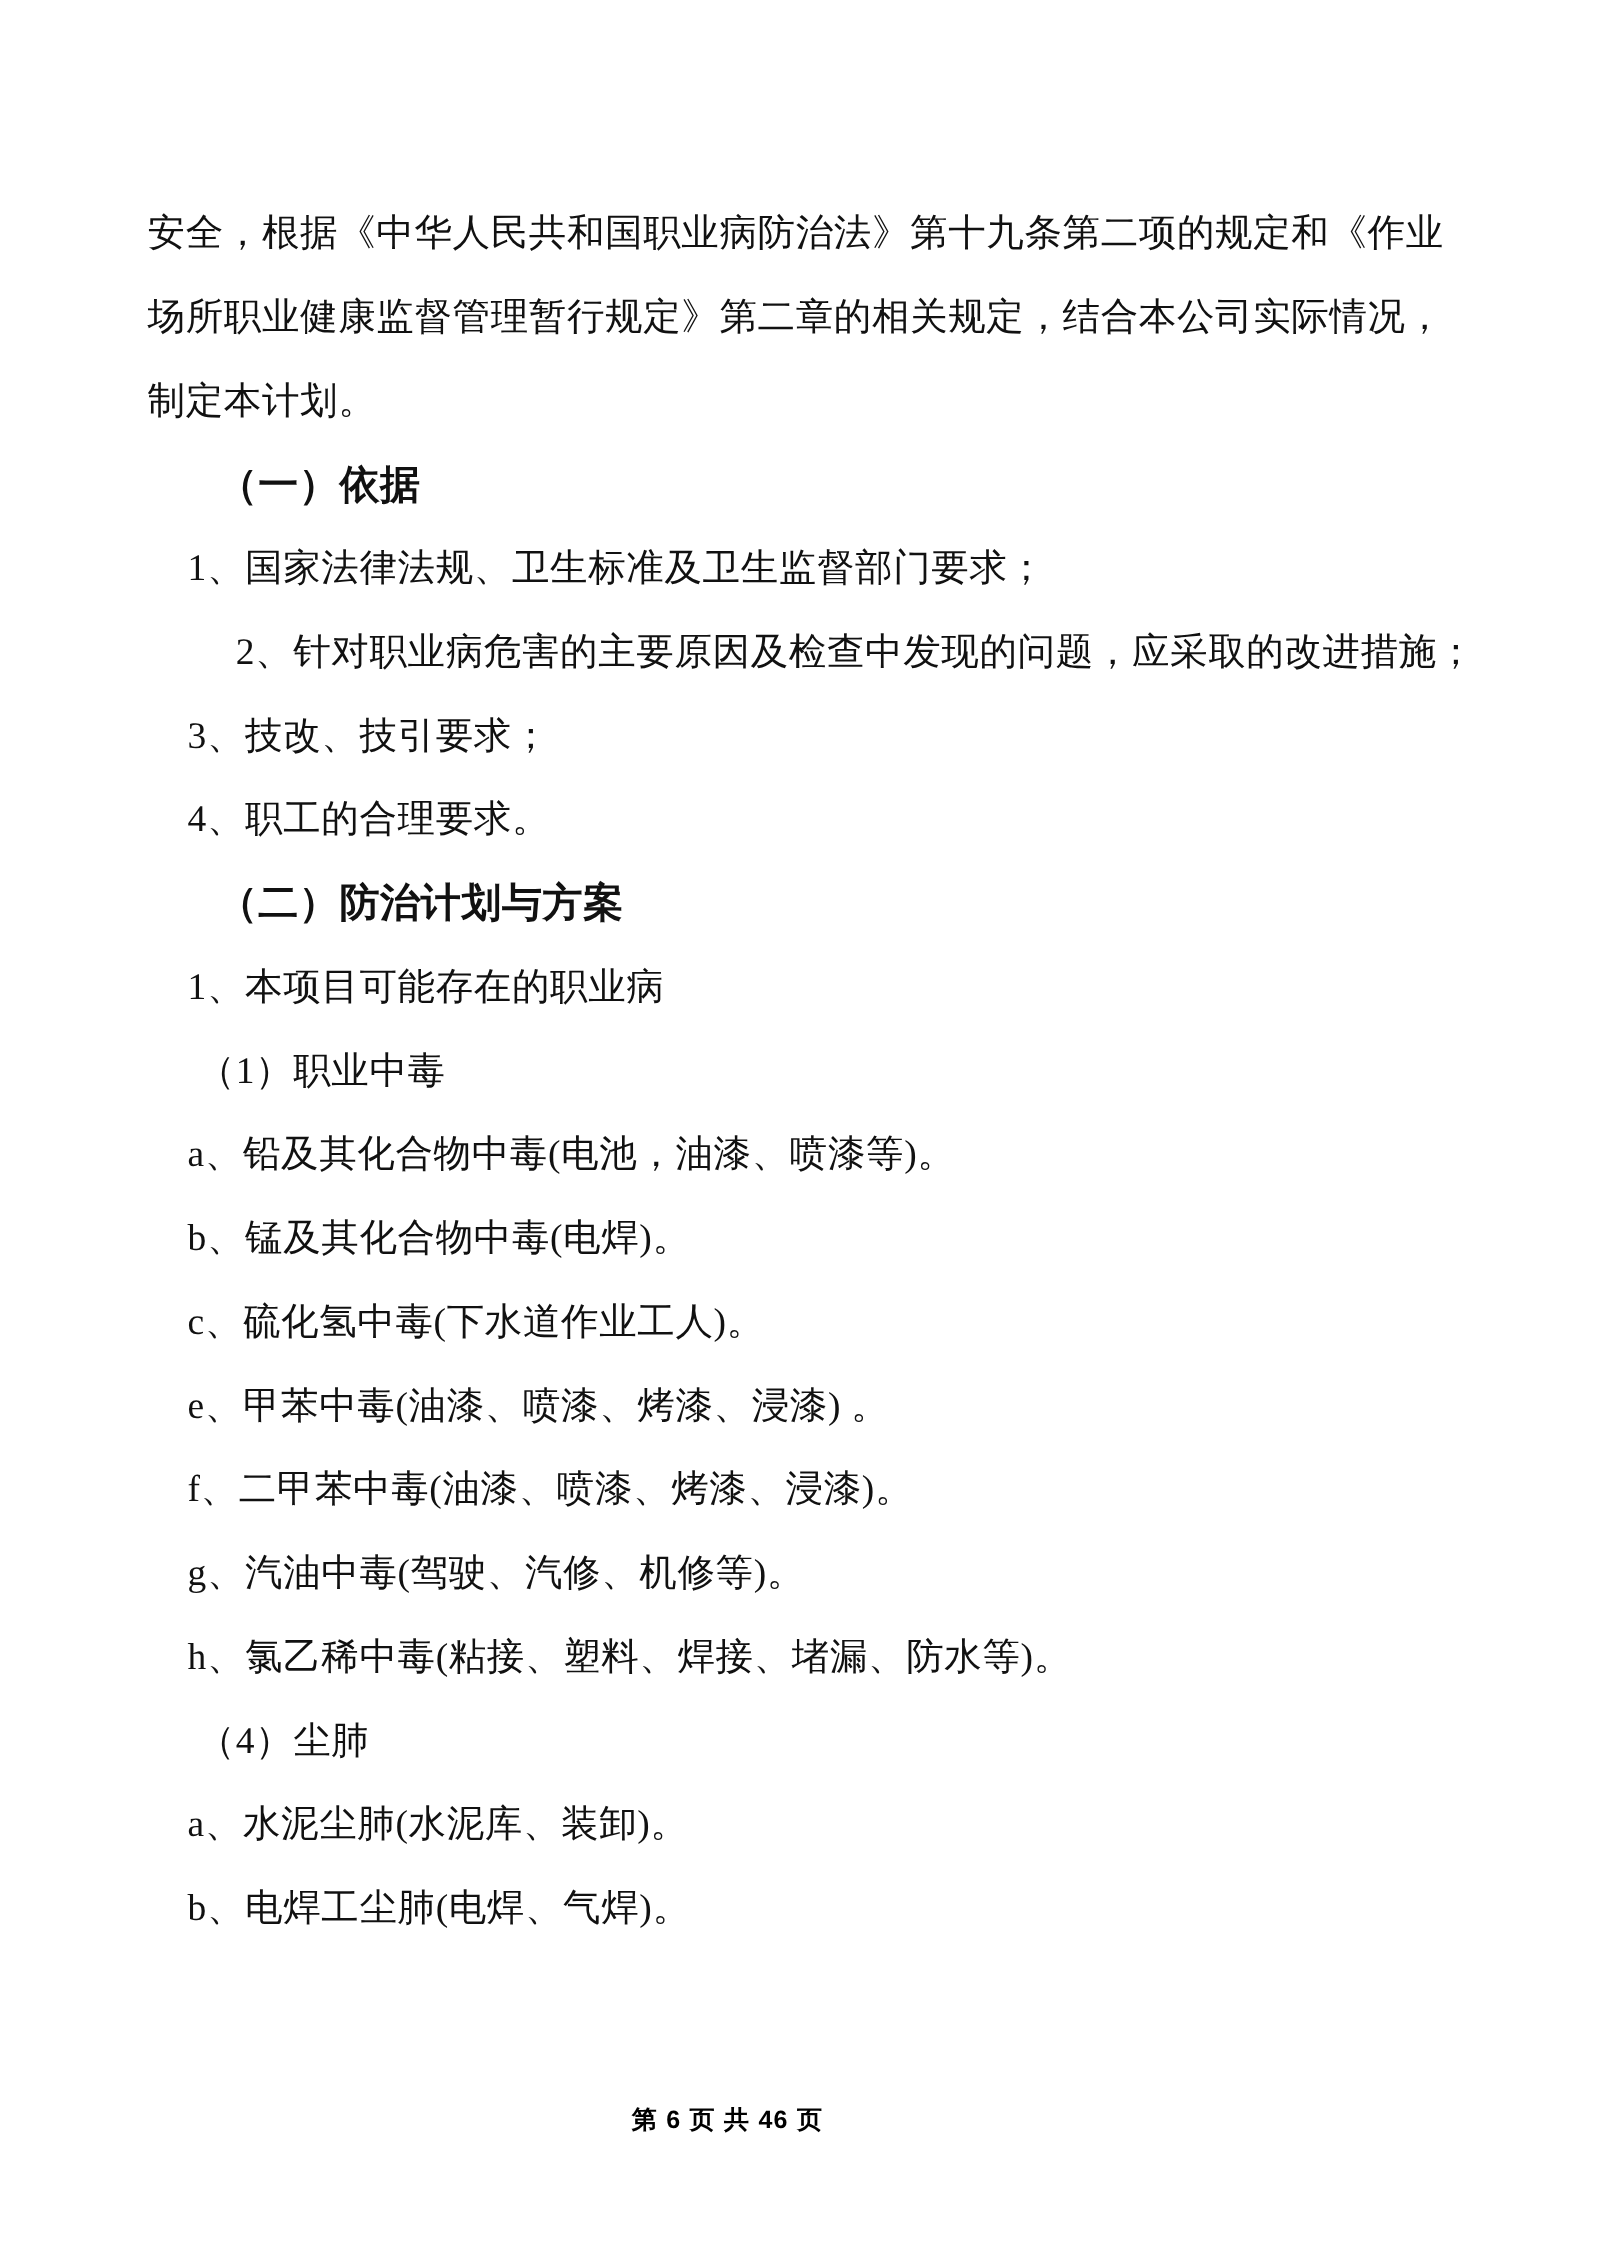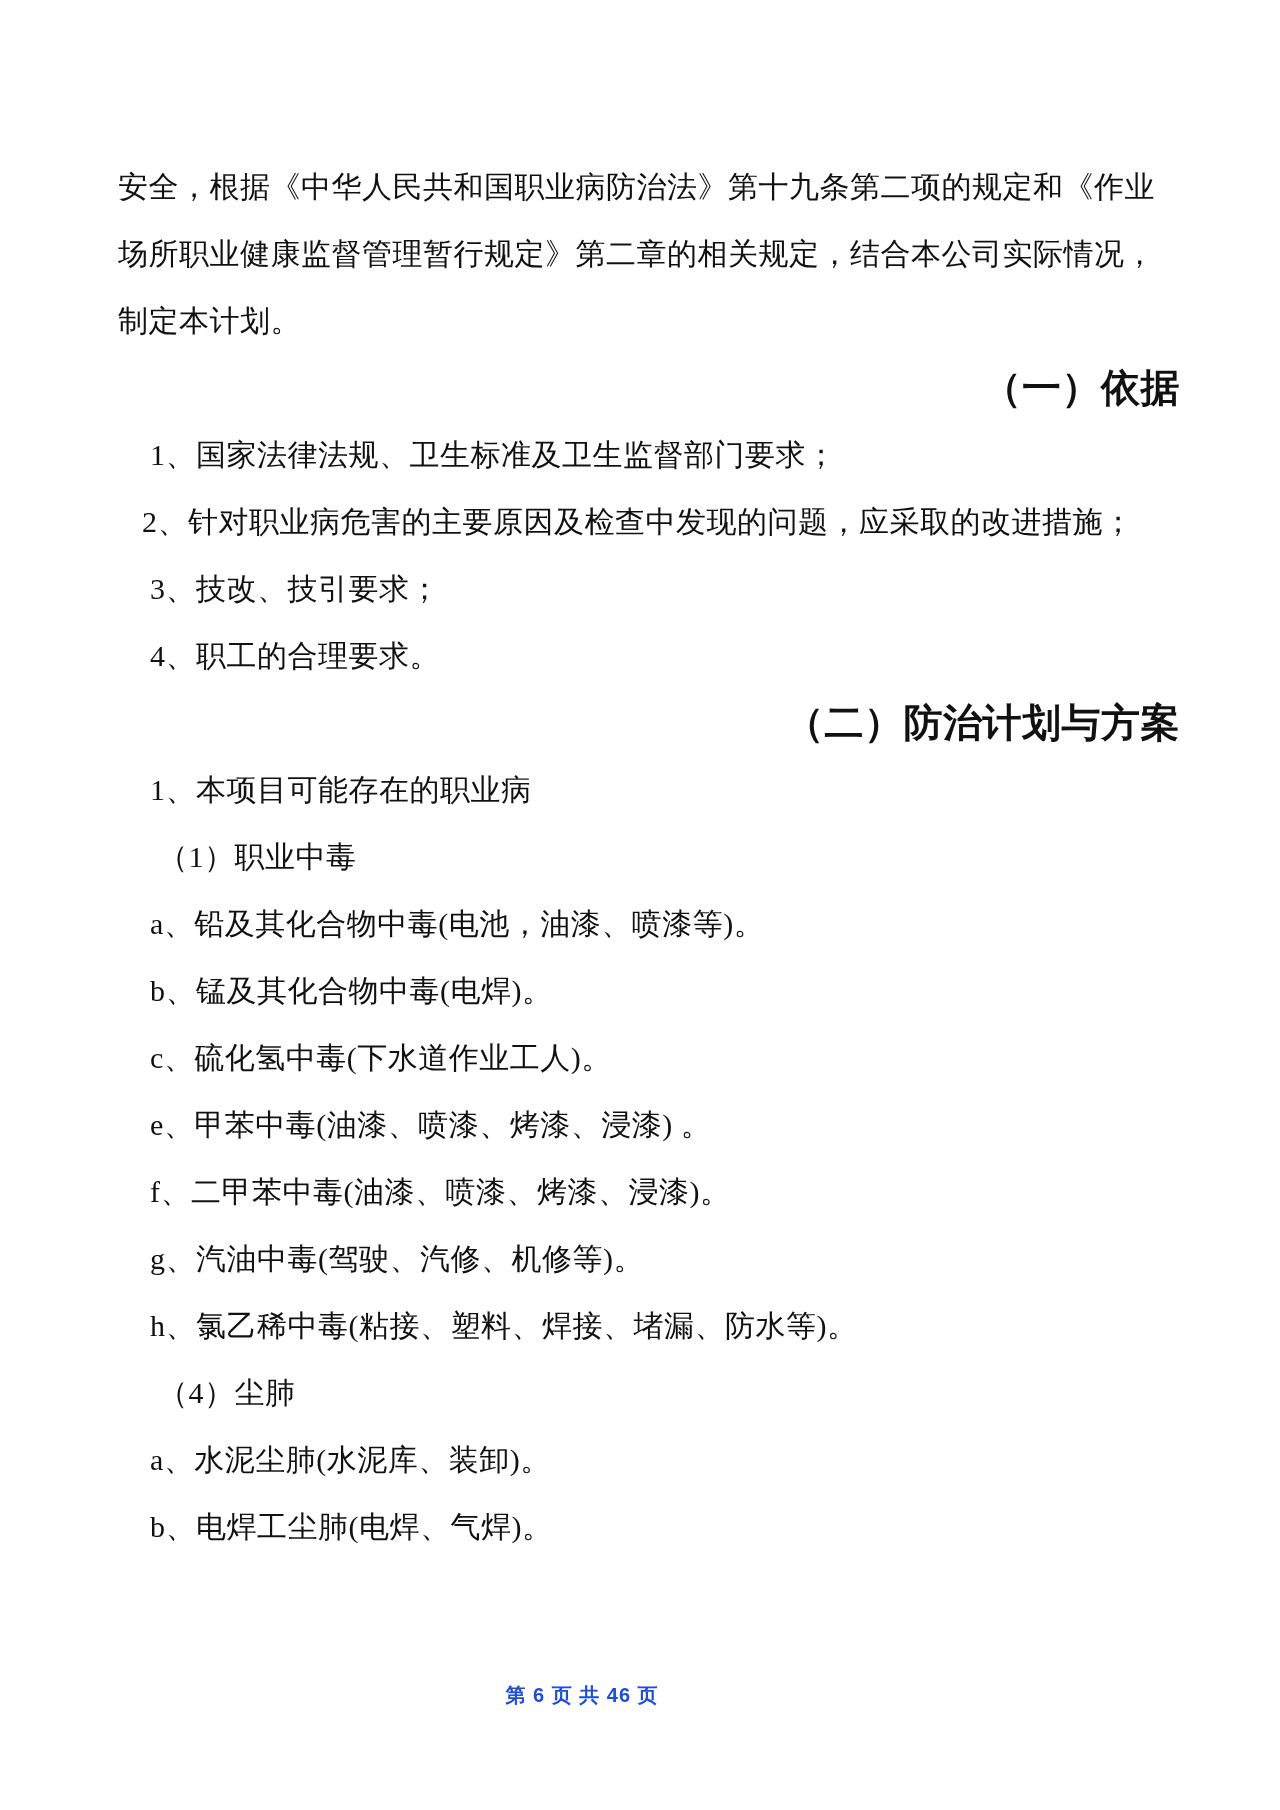--- a/index.html
+++ b/index.html
@@ -23,40 +23,39 @@
     right: 100px;
   }
   .line {
     height: 67px;
     line-height: 67px;
     font-size: 30px;
     white-space: nowrap;
     letter-spacing: 0.5px;
   }
   .indent-item   { padding-left: 32px; }
-  .indent-item-sm{ padding-left: 24px; }
+  .indent-item-sm{ padding-left: 24px; text-align: right; }
   .indent-group  { padding-left: 40px; font-family: Liberation Serif, serif; }
   .indent-heading{ padding-left: 56px; }
   .heading {
     font-family: "Liberation Sans", "DejaVu Sans", sans-serif;
     font-weight: bold;
-    font-size: 39px;
-    text-align: right;
+    font-size: 32px;
   }
   .footer {
     position: absolute;
     top: 1682px;
     left: 0;
     width: 1164px;
     text-align: center;
     font-family: "Liberation Sans", "DejaVu Sans", sans-serif;
     font-weight: bold;
     font-size: 20px;
     letter-spacing: 1px;
-    color: #1d4ed8;
+    color: #000000;
   }
 </style>
 </head>
 <body>
 
 <div class="page">
   <div class="content">
 
     <div class="line">安全，根据《中华人民共和国职业病防治法》第十九条第二项的规定和《作业</div>
     <div class="line">场所职业健康监督管理暂行规定》第二章的相关规定，结合本公司实际情况，</div>

